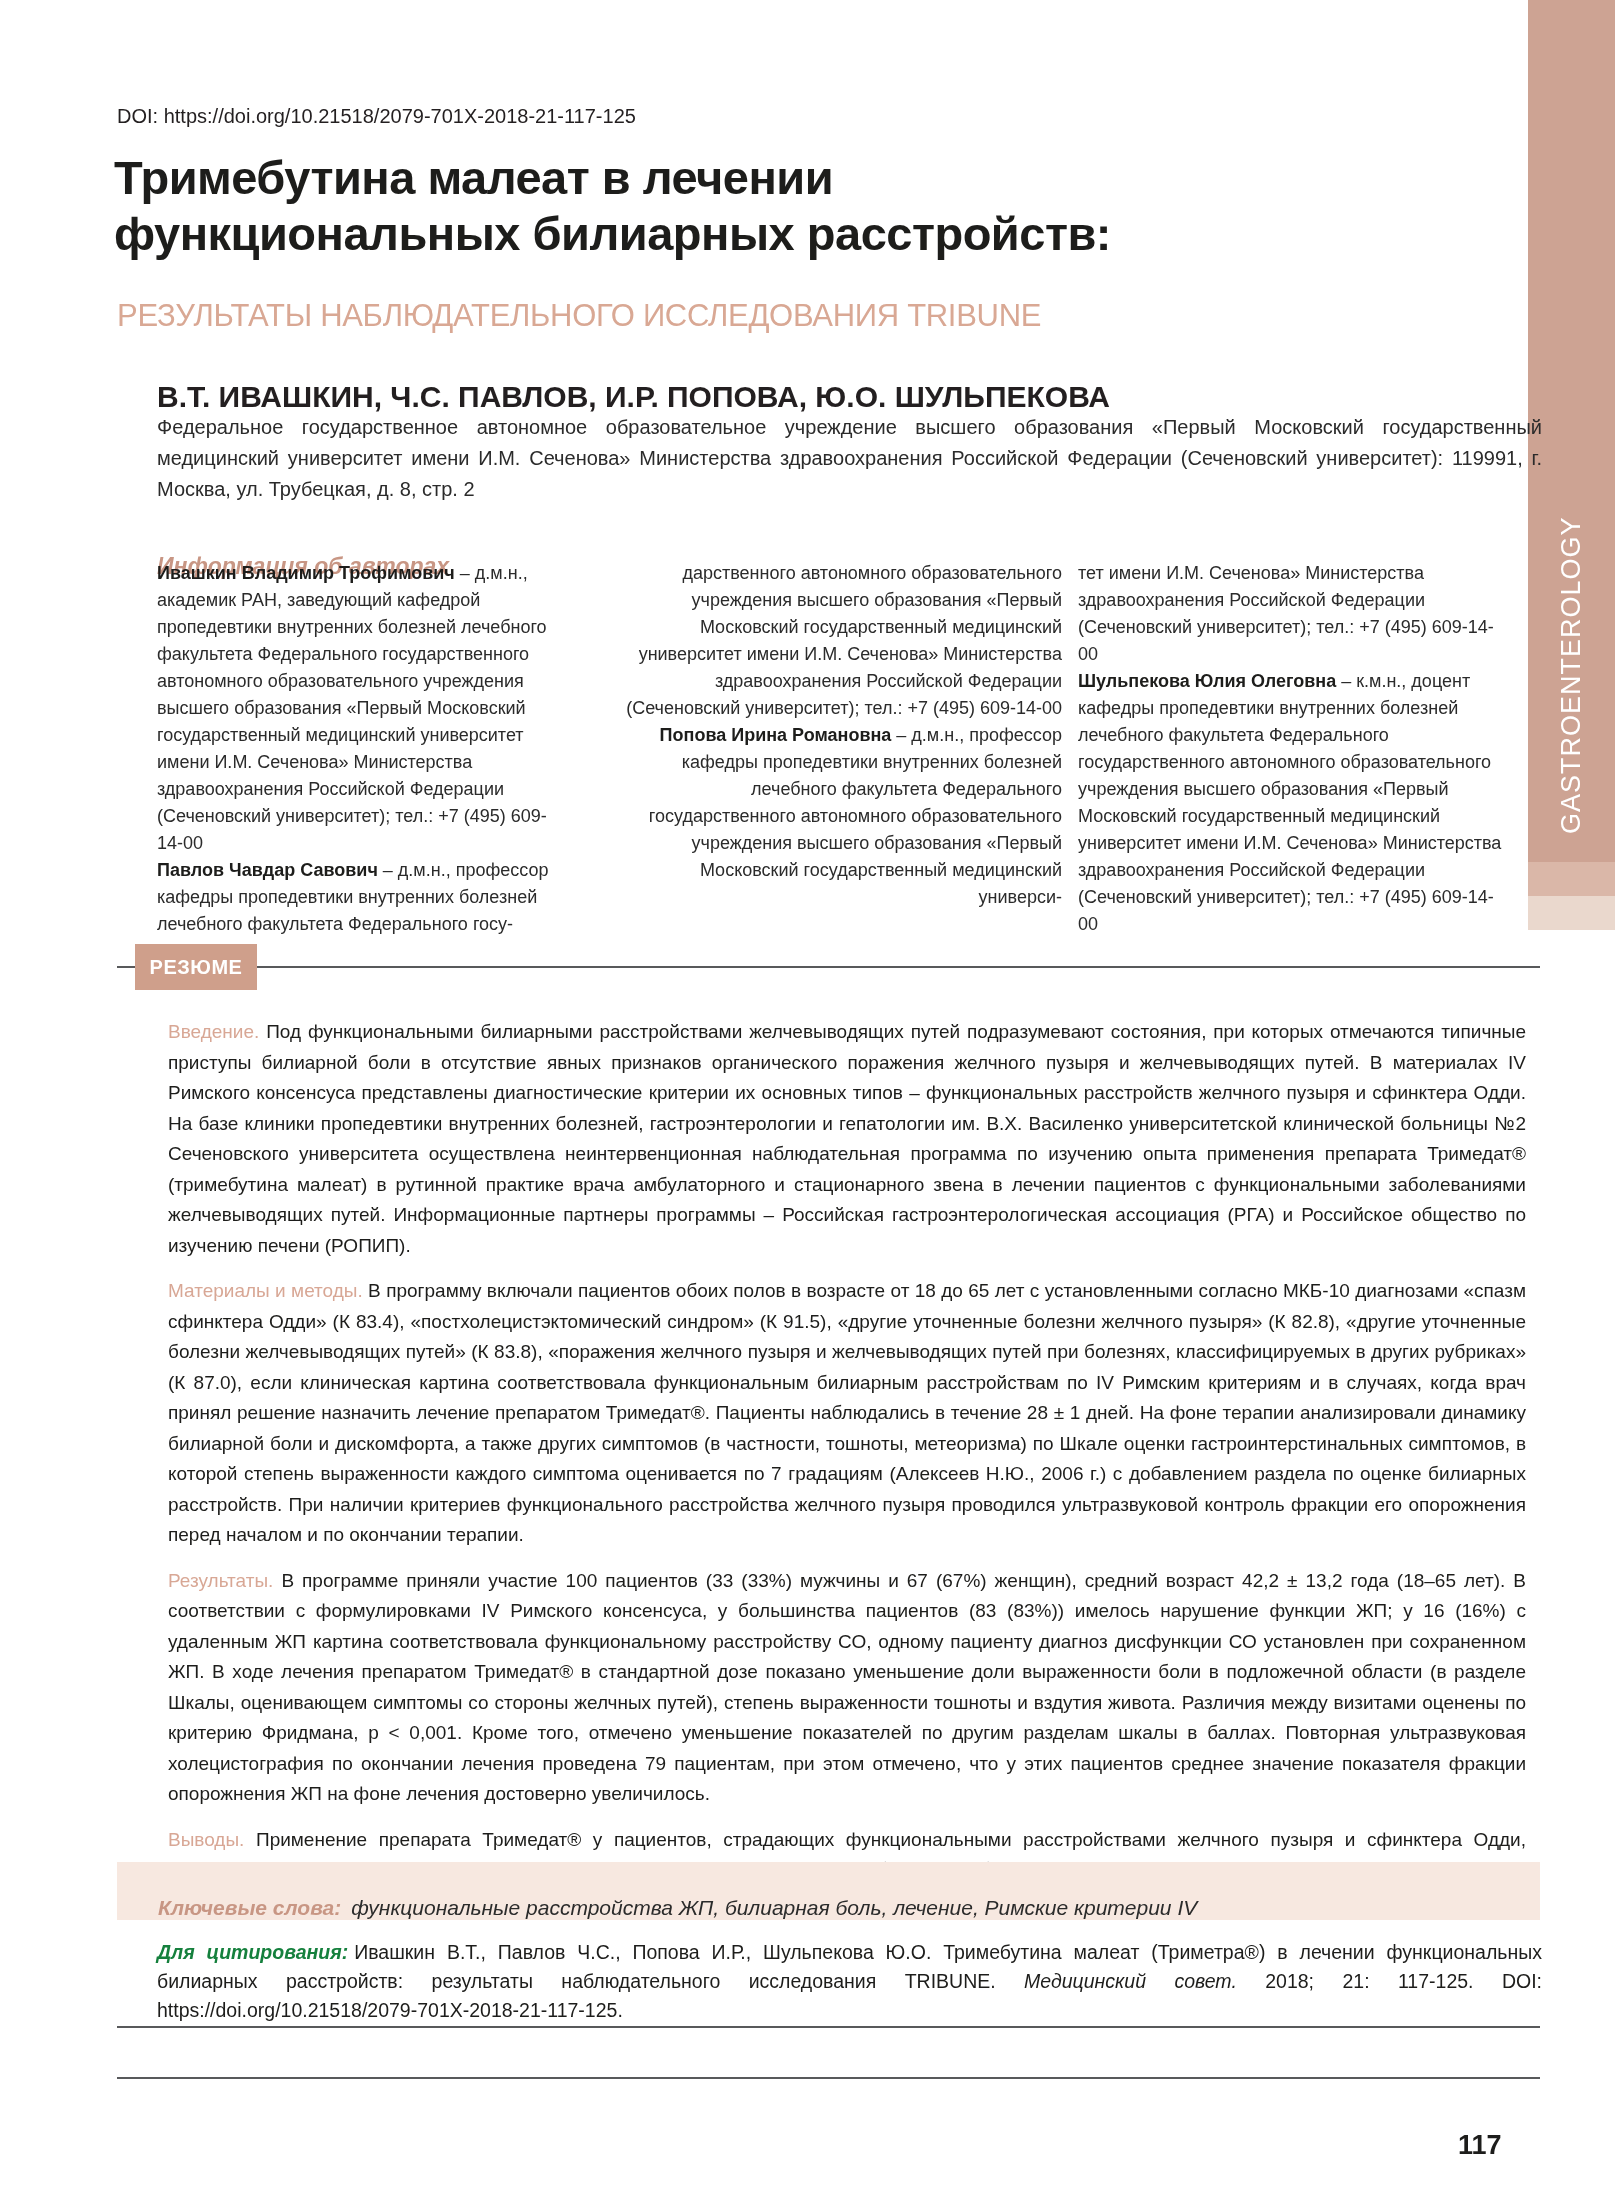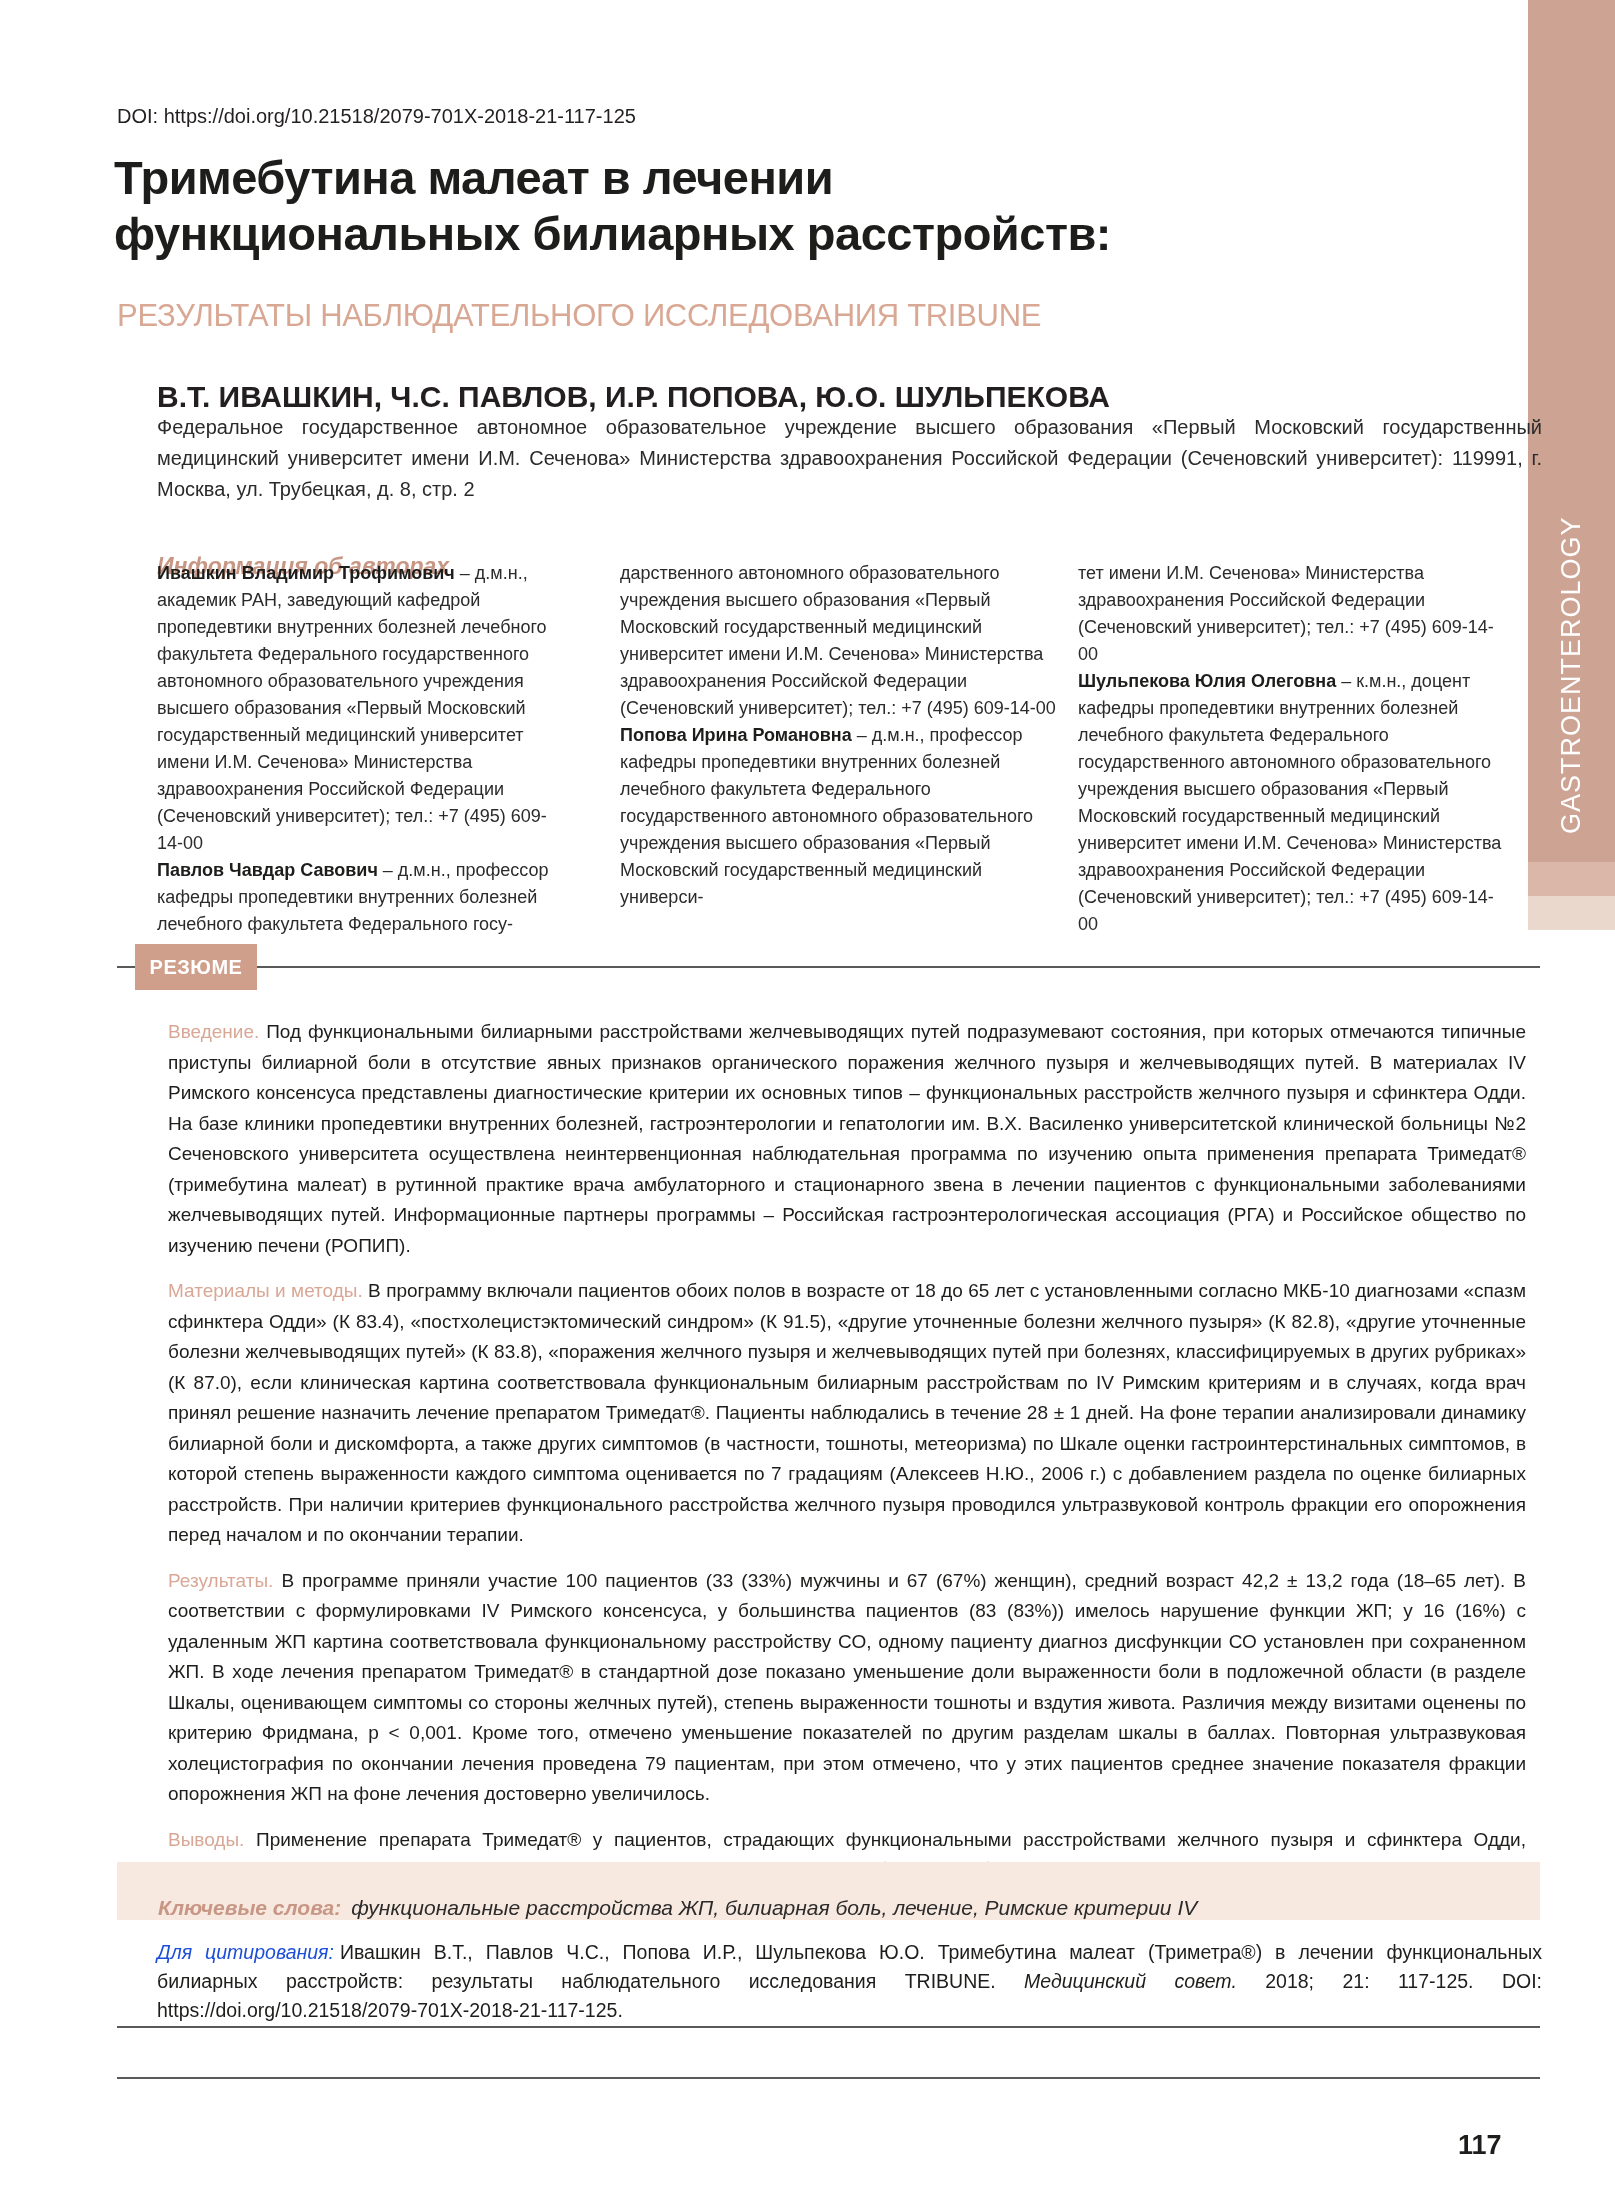--- a/index.html
+++ b/index.html
@@ -32,21 +32,21 @@
     font-size:20px;line-height:31px;color:#2b2b2b;text-align:justify;
   }
   .ai-heading{
     position:absolute;left:157px;top:513px;
     font-size:23px;font-style:italic;font-weight:bold;color:#c89684;margin-top:40px;
   }
   .ai-col{position:absolute;top:560px;font-size:18px;line-height:27px;color:#2b2b2b;}
   .ai-col p{margin:0;}
   .ai-col b{color:#1d1d1b;}
   .ai-col1{left:157px;width:402px;}
-  .ai-col2{left:620px;width:442px;}
+  .ai-col2{left:620px;width:442px;text-align:right;}
   .ai-col3{left:1078px;width:428px;}
   .resume-rule{position:absolute;left:117px;top:966px;width:1423px;height:2px;background:#58595b;}
   .resume-badge{
     position:absolute;left:135px;top:944px;width:122px;height:46px;background:#cf9f8b;
     display:flex;align-items:center;justify-content:center;
     color:#ffffff;font-size:20px;font-weight:bold;letter-spacing:0.5px;
   }
   .abstract{
     position:absolute;left:153px;top:1002px;width:1388px;
     font-size:19px;line-height:30.5px;text-align:justify;color:#1d1d1b;
@@ -57,21 +57,21 @@
     position:absolute;left:117px;top:1862px;width:1423px;height:58px;background:#f7e8e0;
     display:flex;align-items:flex-end;box-sizing:border-box;padding-left:41px;
     font-size:21px;font-style:italic;
   }
   .kw-label{color:#c89684;font-weight:bold;margin-right:10px;white-space:nowrap;}
   .kw-text{color:#2b2b2b;}
   .citation{
     position:absolute;left:157px;top:1938px;width:1385px;
     font-size:19.5px;line-height:29px;text-align:justify;color:#1d1d1b;
   }
-  .cit-label{color:#1d4ed8;font-weight:normal;font-style:italic;margin-right:6px;}
+  .cit-label{color:#15803d;font-weight:bold;font-style:italic;margin-right:6px;}
   .rule{position:absolute;left:117px;width:1423px;height:2px;background:#58595b;}
   .rule-top{top:2026px;}
   .rule-bottom{top:2077px;}
   .conflict{
     position:absolute;left:157px;top:2041px;width:1385px;
     font-size:20px;color:#1d1d1b;
   }
   .page-number{position:absolute;left:1458px;top:2130px;font-size:27px;font-weight:bold;color:#1d1d1b;}
 </style>
 </head>

